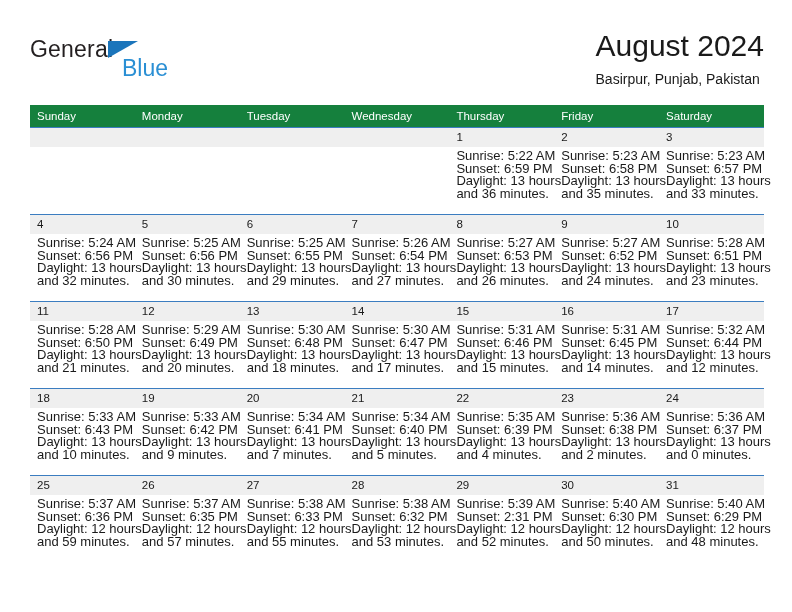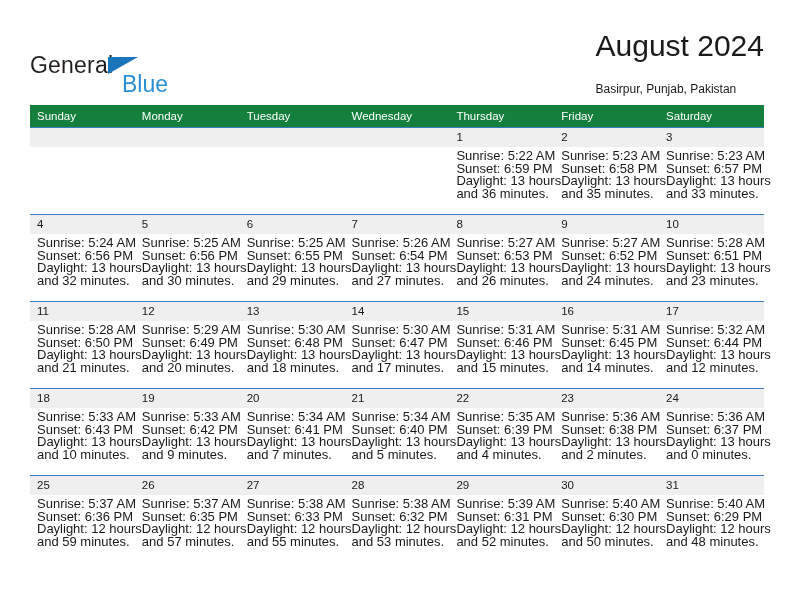--- a/index.html
+++ b/index.html
@@ -24,21 +24,21 @@
   .top {
     position: absolute;
     left: 30px;
     top: 28px;
     right: 28px;
     height: 68px;
   }
   .logo {
     position: absolute;
     left: 0;
-    top: 24px;
+    top: 8px;
     width: 220px;
     height: 56px;
   }
   .logo-general {
     position: absolute;
     left: 0;
     top: 0;
     font-size: 23px;
     letter-spacing: .2px;
     color: #231f20;
@@ -68,24 +68,24 @@
     top: 0;
     text-align: left;
   }
   .cal-title {
     font-size: 30px;
     color: #1a1a1a;
     line-height: 36px;
     white-space: nowrap;
   }
   .cal-subtitle {
-    font-size: 12px;
+    font-size: 14px;
     color: #1a1a1a;
     line-height: 20px;
-    margin-top: 15px;
+    margin-top: 5px;
     white-space: nowrap;
   }
 
   
   .cal {
     position: absolute;
     left: 30px;
     top: 105px;
     width: 734px;
     border-collapse: collapse;
@@ -433,21 +433,21 @@
               <div>Sunrise: 5:38 AM</div>
               <div>Sunset: 6:32 PM</div>
               <div>Daylight: 12 hours</div>
               <div>and 53 minutes.</div>
             </div>
           </td>
           <td>
             <div class="daynum">29</div>
             <div class="info">
               <div>Sunrise: 5:39 AM</div>
-              <div>Sunset: 6:31 PM</div>
+              <div>Sunset: 2:31 PM</div>
               <div>Daylight: 12 hours</div>
               <div>and 52 minutes.</div>
             </div>
           </td>
           <td>
             <div class="daynum">30</div>
             <div class="info">
               <div>Sunrise: 5:40 AM</div>
               <div>Sunset: 6:30 PM</div>
               <div>Daylight: 12 hours</div>

